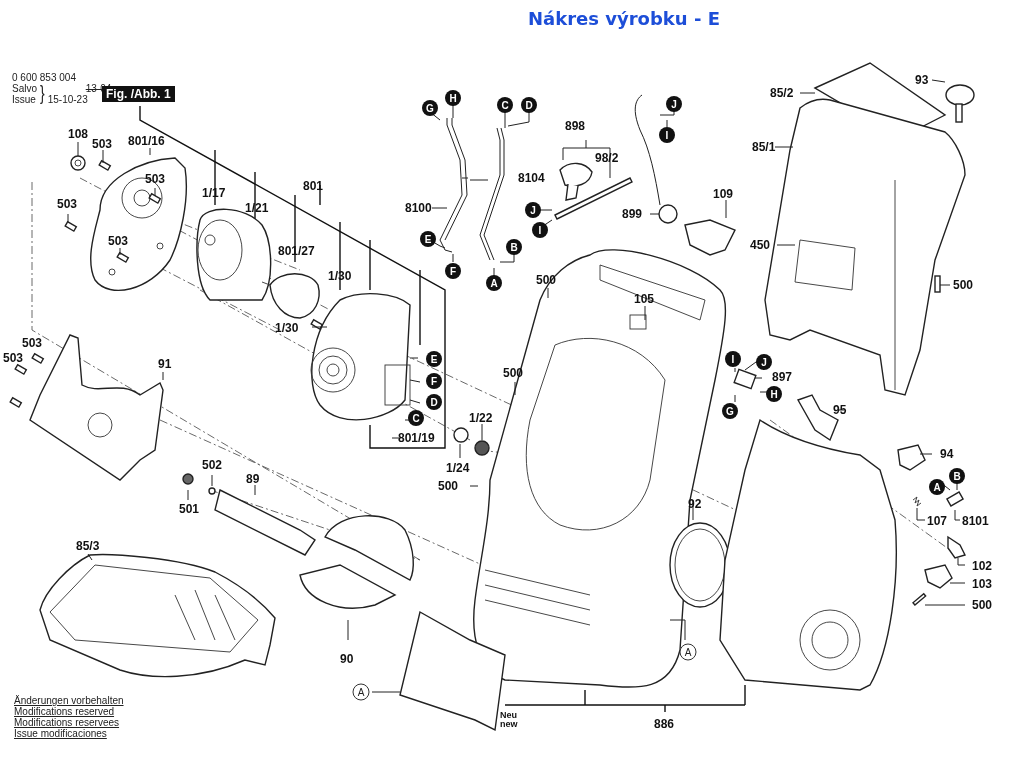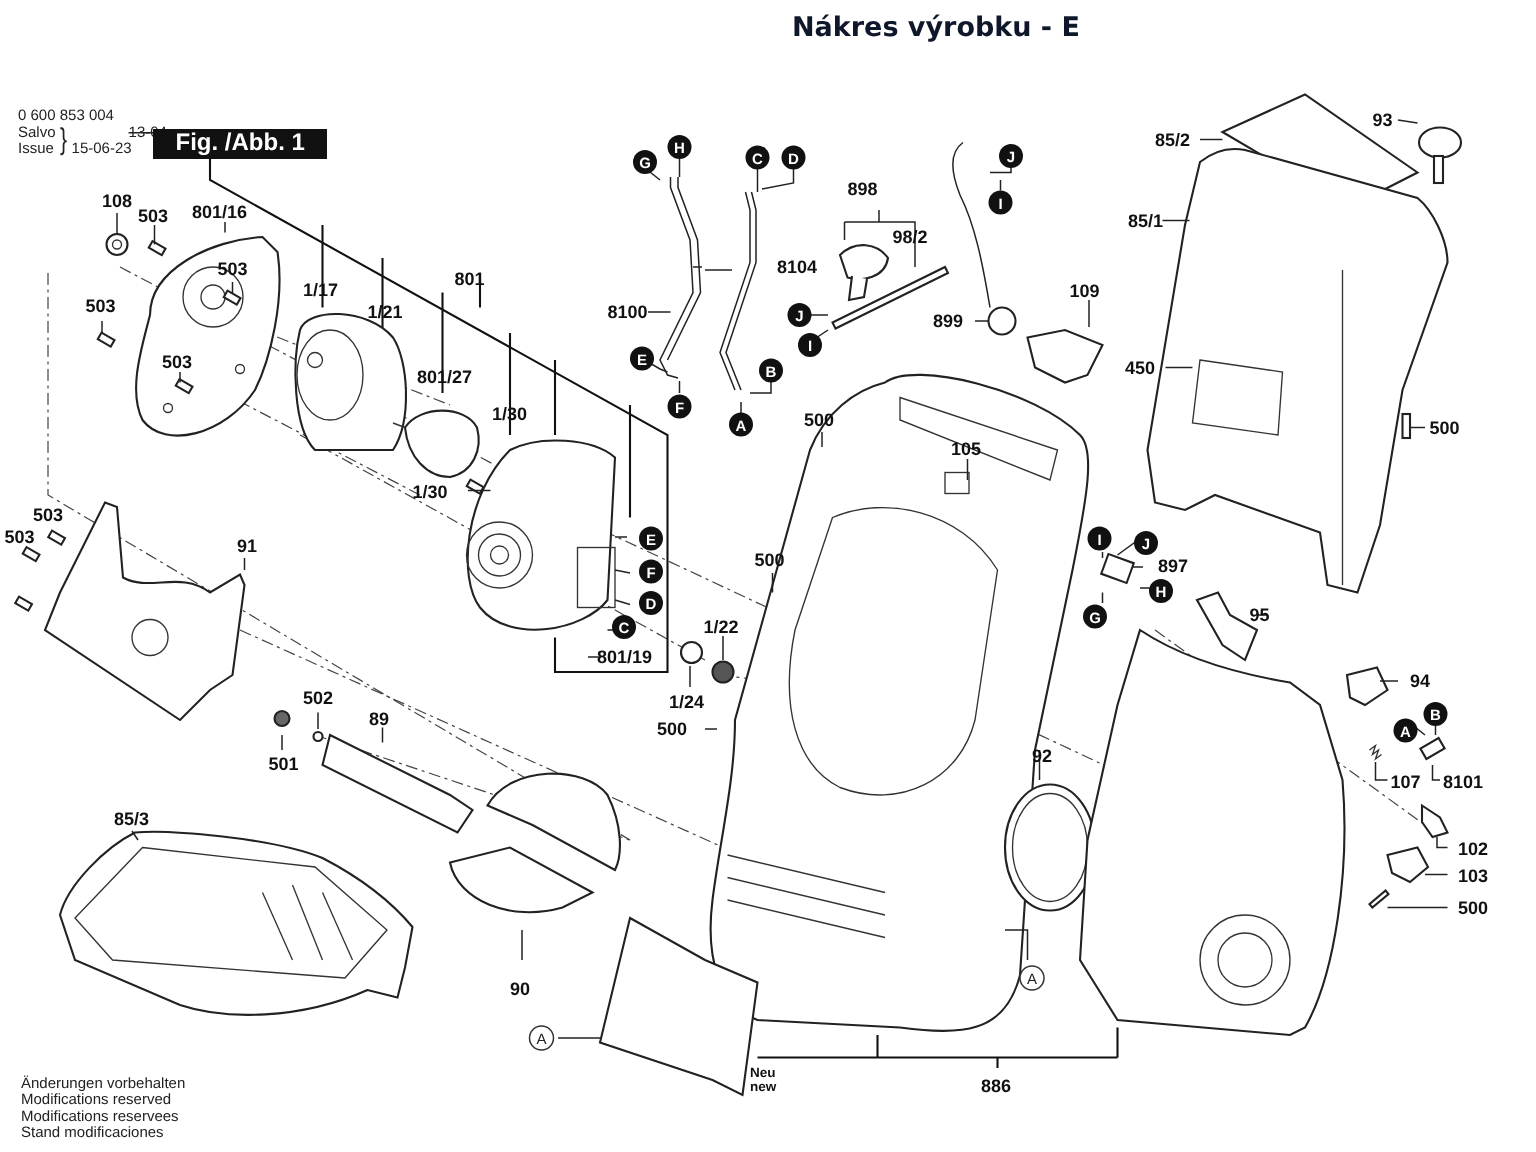--- a/index.html
+++ b/index.html
@@ -1,24 +1,24 @@
 <!DOCTYPE html>
 <html><head>
 <meta charset="utf-8">
 <style>
   html, body { margin: 0; padding: 0; background: #ffffff; }
   body { width: 1024px; height: 768px; position: relative; overflow: hidden; font-family: "Liberation Sans", sans-serif; color: #111; }
-  #title { position: absolute; top: 8px; left: 528px; font-family: "DejaVu Sans", sans-serif; font-weight: bold; font-size: 18px; color: #0f172a; }
+  #title { position: absolute; top: 8px; left: 528px; font-family: "DejaVu Sans", sans-serif; font-weight: bold; font-size: 18px; color: #1d4ed8; }
   #docinfo { position: absolute; left: 12px; top: 72px; font-size: 10px; line-height: 11px; color: #222; }
   #docinfo .row { white-space: nowrap; }
   #docinfo .brace { display: inline-block; font-size: 20px; line-height: 20px; vertical-align: top; margin: 0 2px; transform: scaleX(0.7); }
   #docinfo .stack { display: inline-block; vertical-align: top; }
   #docinfo .strike { text-decoration: line-through; margin-left: 38px; }
-  #figlabel { position: absolute; left: 102px; top: 86px; background: #111; color: #fff; font-weight: bold; font-size: 16px; padding: 1px 15px; }
-  #footnote { position: absolute; left: 14px; top: 717px; font-size: 10px; line-height: 11px; color: #222; }
+  #figlabel { position: absolute; left: 102px; top: 86px; background: #111; color: #fff; font-weight: bold; font-size: 12px; padding: 1px 4px; }
+  #footnote { position: absolute; left: 14px; top: 695px; font-size: 10px; line-height: 11px; color: #222; text-decoration: underline; }
   svg#diagram { position: absolute; left: 0; top: 0; }
   .part-label { font-family: "Liberation Sans", sans-serif; font-weight: bold; font-size: 12px; fill: #111; }
   .small-label { font-family: "Liberation Sans", sans-serif; font-weight: bold; font-size: 9px; fill: #111; }
   .conn-circle { fill: #111; }
   .conn-text { font-family: "Liberation Sans", sans-serif; font-weight: bold; font-size: 10px; fill: #fff; }
   .ref-circle { fill: #fff; stroke: #333; stroke-width: 1; }
   .ref-text { font-family: "Liberation Sans", sans-serif; font-size: 10px; fill: #222; }
   .outline { fill: #fff; stroke: #222; stroke-width: 1.4; }
   .thin { fill: none; stroke: #333; stroke-width: 0.9; }
   .lead { fill: none; stroke: #222; stroke-width: 1; }
@@ -31,31 +31,31 @@
 <div id="title">Nákres výrobku - E</div>
 
 <div id="docinfo">
   <div class="row">0 600 853 004</div>
   <div class="row">
     <span class="stack">
       <div>Salvo</div>
       <div>Issue</div>
     </span><span class="brace">}</span><span class="stack">
       <div class="strike">13-04</div>
-      <div>15-06-23</div>
+      <div>15-10-23</div>
     </span>
   </div>
 </div>
 <div id="figlabel">Fig. /Abb. 1</div>
 
 <div id="footnote">
   <div>Änderungen vorbehalten</div>
   <div>Modifications reserved</div>
   <div>Modifications reservees</div>
-  <div>Stand modificaciones</div>
+  <div>Issue modificaciones</div>
 </div>
 
 <svg id="diagram" width="1024" height="768" viewBox="0 0 1024 768">
 
   <g>
     <path class="dash" d="M32 182 L32 330 L420 560"></path>
     <path class="dash" d="M80 178 L330 310"></path>
     <path class="dash" d="M155 213 L300 270"></path>
     <path class="dash" d="M200 290 L470 440"></path>
     <path class="dash" d="M100 410 L150 420"></path>

